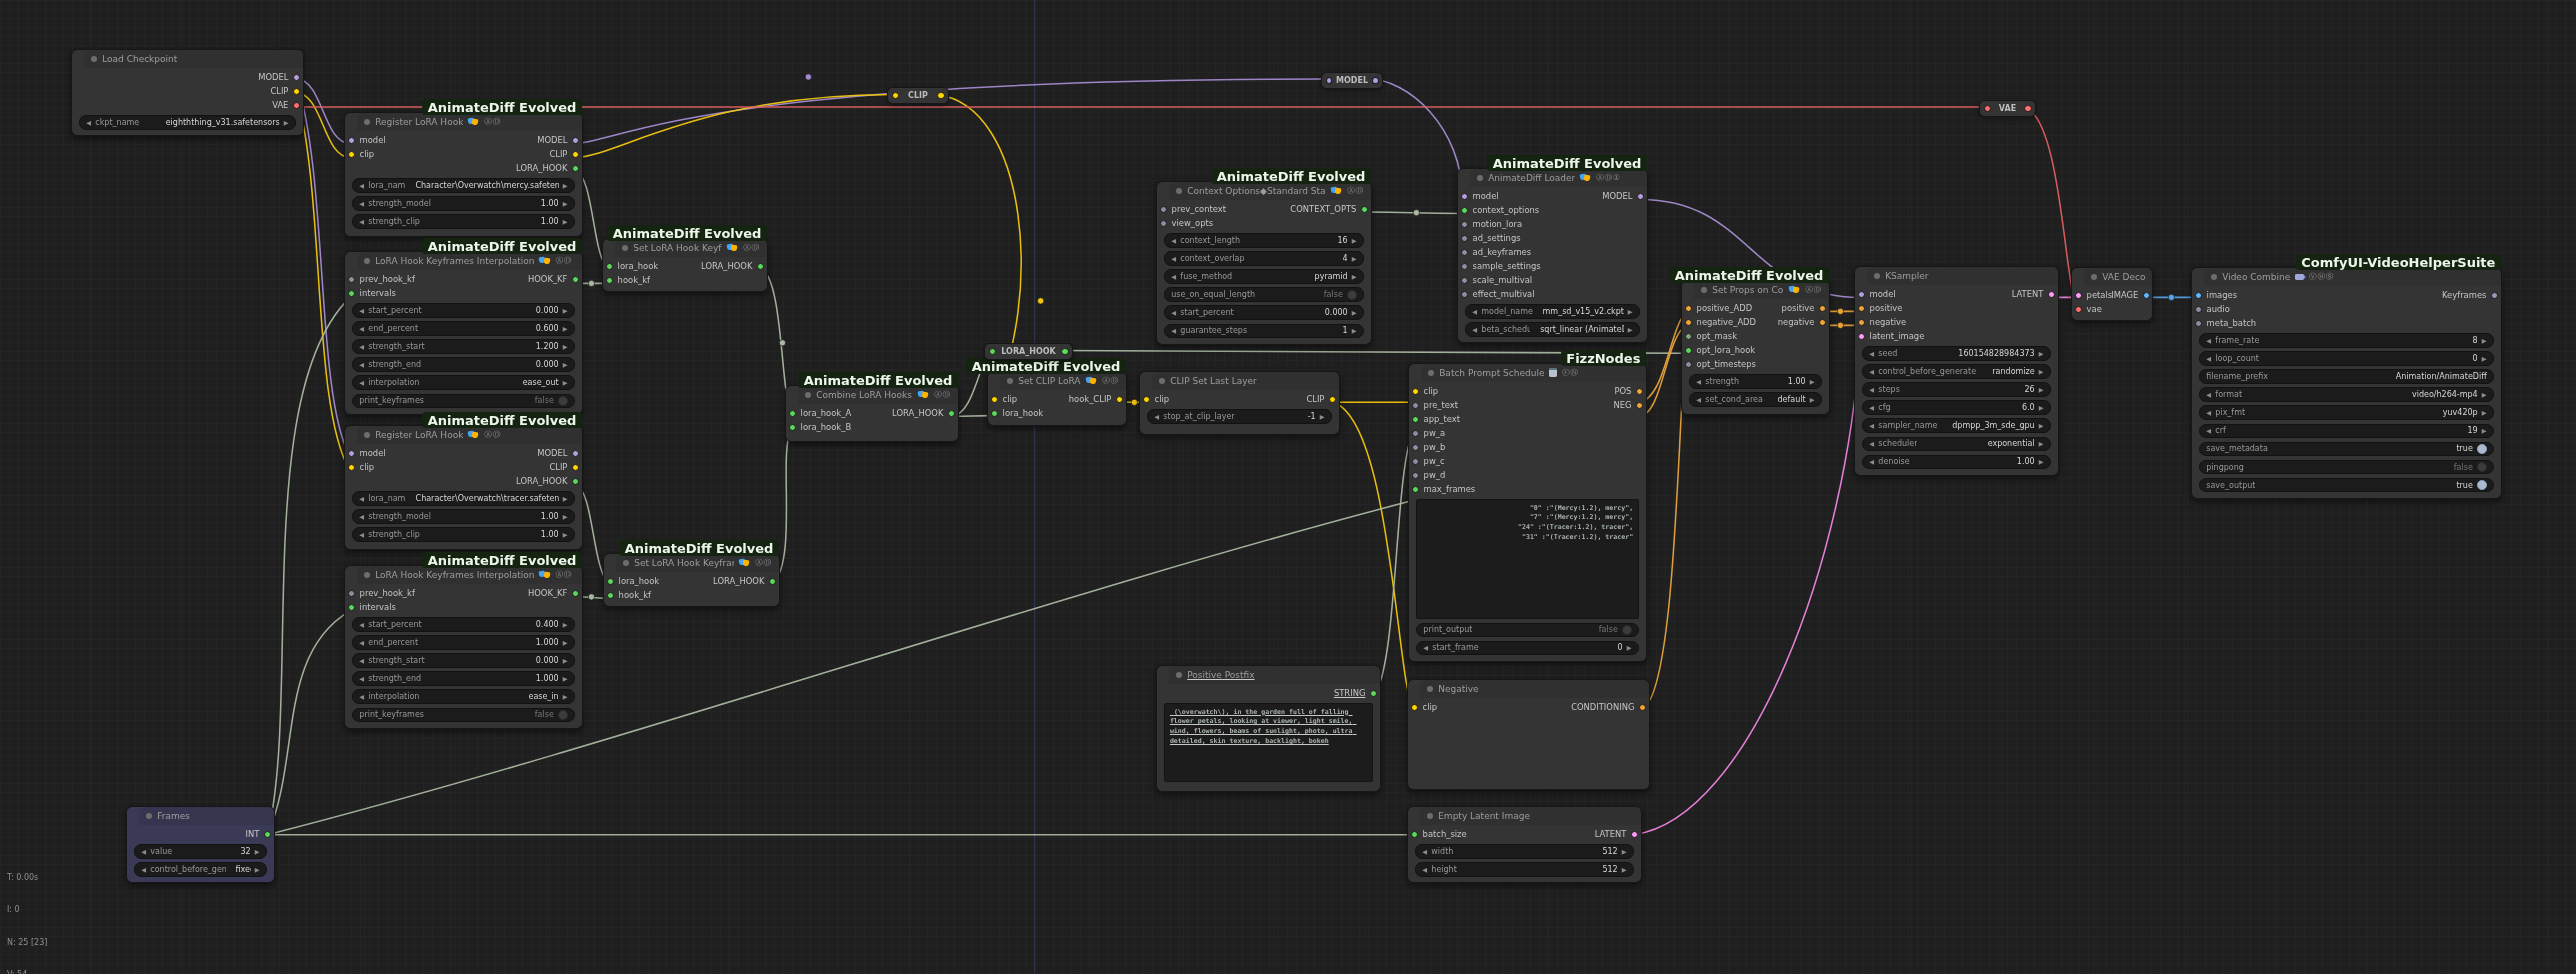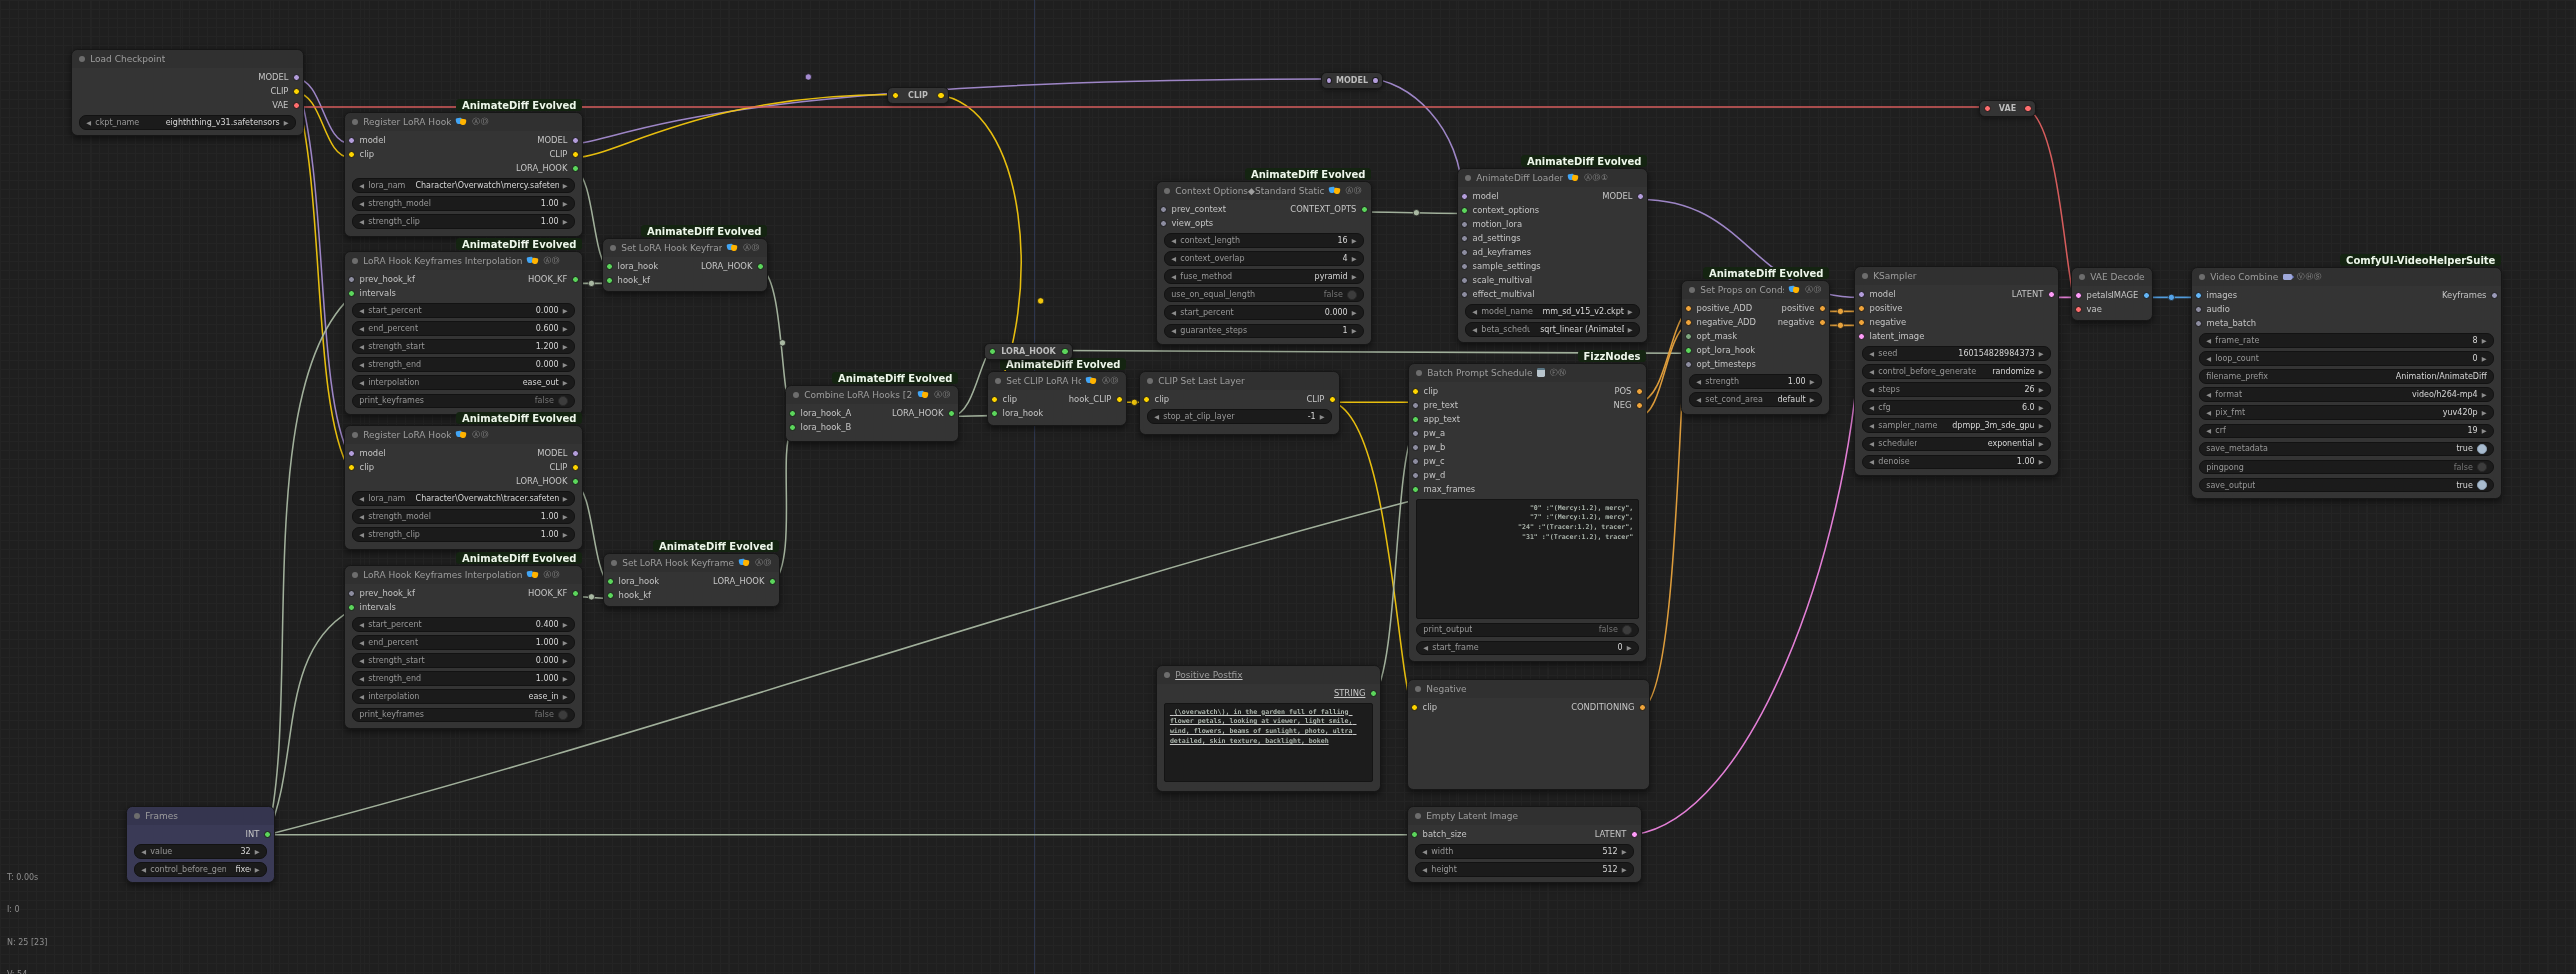--- a/index.html
+++ b/index.html
@@ -7,33 +7,33 @@
     background-color:#1f1f1f;
     background-image:linear-gradient(#242424 0.7px,transparent 0.7px),linear-gradient(90deg,#242424 0.7px,transparent 0.7px),linear-gradient(90deg,rgba(255,255,255,.015) 0.7px,transparent 0.7px);
     background-size:9px 9px,9px 9px,91px 91px;
     font-family:"DejaVu Sans","Liberation Sans",sans-serif;}
   .guide{position:absolute;top:0;bottom:0;width:1.4px;background:rgba(90,130,240,.22);}
   svg.wires{position:absolute;left:0;top:0;z-index:1;}
   svg.wires path{fill:none;stroke-width:2.2;stroke-linecap:round;opacity:.95;}
   .node{position:absolute;z-index:3;background:#343434;border:0.7px solid #161616;border-radius:6.3px;
     box-shadow:0 2.1px 6.3px rgba(0,0,0,.5);color:#c8c8c8;}
   .node-header{height:17.5px;display:flex;align-items:center;gap:4.9px;padding:0 7px;
-    background:rgba(0,0,0,.07);border-radius:6.3px 6.3px 0 0;}
+    background:rgba(0,0,0,.07);border-radius:6.3px 6.3px 0 0;margin-left:12px;}
   .collapse-dot{width:6.3px;height:6.3px;border-radius:50%;background:#6d6d6d;flex:0 0 auto;}
   .node-title{color:#9d9d9d;font-size:9px;white-space:nowrap;overflow:hidden;}
   .tags{color:#8a8a8a;font-size:7.7px;letter-spacing:0.7px;white-space:nowrap;}
   .icon-masks{display:inline-flex;width:11.2px;height:7.7px;position:relative;flex:0 0 auto;}
   .icon-masks i{position:absolute;width:5.6px;height:6.3px;border-radius:1.4px 1.4px 2.8px 2.8px;}
   .icon-masks .m1{left:0;top:0;background:#42a5f5;transform:rotate(-10deg);}
   .icon-masks .m2{left:4.2px;top:1.4px;background:#ffb300;transform:rotate(10deg);}
   .icon-cal{display:inline-block;width:7.7px;height:7px;background:#b8c4cc;border-top:2.1px solid #5a7684;border-radius:1.4px;flex:0 0 auto;}
   .icon-cam{display:inline-block;width:9px;height:6.3px;background:#9fa8da;border-radius:1.4px;position:relative;flex:0 0 auto;}
   .icon-cam:after{content:"";position:absolute;right:-2.1px;top:1.4px;border-left:2.8px solid #7986cb;border-top:2.1px solid transparent;border-bottom:2.1px solid transparent;}
   .badge-pill{position:absolute;top:-14px;right:0;background:#142411;color:#edf6ea;font-weight:700;
-    font-size:10px;padding:0.7px 5.6px;border-radius:3.5px;white-space:nowrap;z-index:4;}
+    font-size:13px;padding:0.7px 5.6px;border-radius:3.5px;white-space:nowrap;z-index:4;}
   .rows{padding:2.8px 0 1.4px;}
   .row{height:14px;display:flex;align-items:center;justify-content:space-between;padding:0 2.8px;}
   .pin{display:flex;align-items:center;gap:4.2px;min-width:7px;}
   .pin .dot{width:5.6px;height:5.6px;border-radius:50%;border:0.7px solid #191919;flex:0 0 auto;}
   .pin-label{font-size:8.4px;color:#c6c6c6;white-space:nowrap;}
   .widgets{padding:1.4px 7px 5.6px;display:flex;flex-direction:column;gap:3.5px;}
   .widget{height:12.6px;flex:0 0 auto;background:#1b1b1b;border:0.7px solid #121212;border-radius:7px;
     display:flex;align-items:center;padding:0 6.3px;gap:4.2px;font-size:8px;}
   .warrow{color:#8d8d8d;font-size:6.3px;flex:0 0 auto;}
   .wlabel{color:#989898;white-space:nowrap;overflow:hidden;flex:0 1 auto;}

